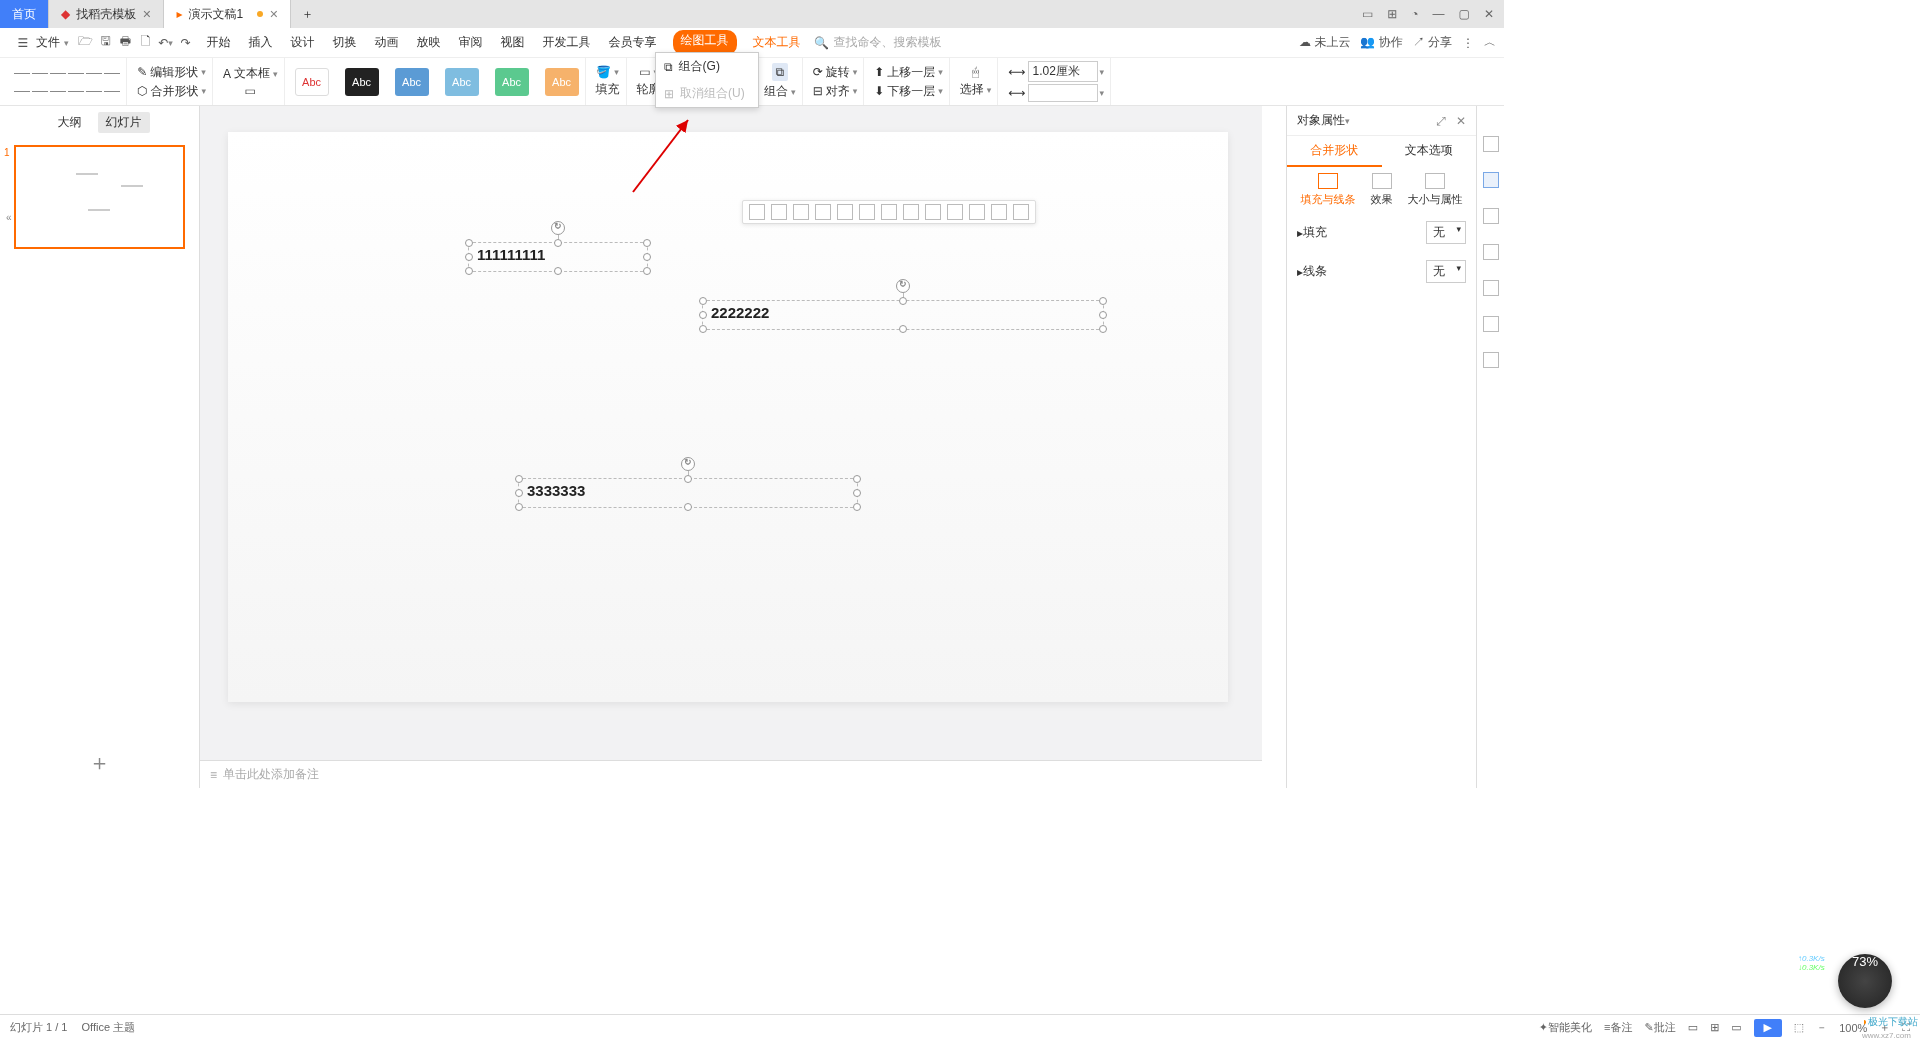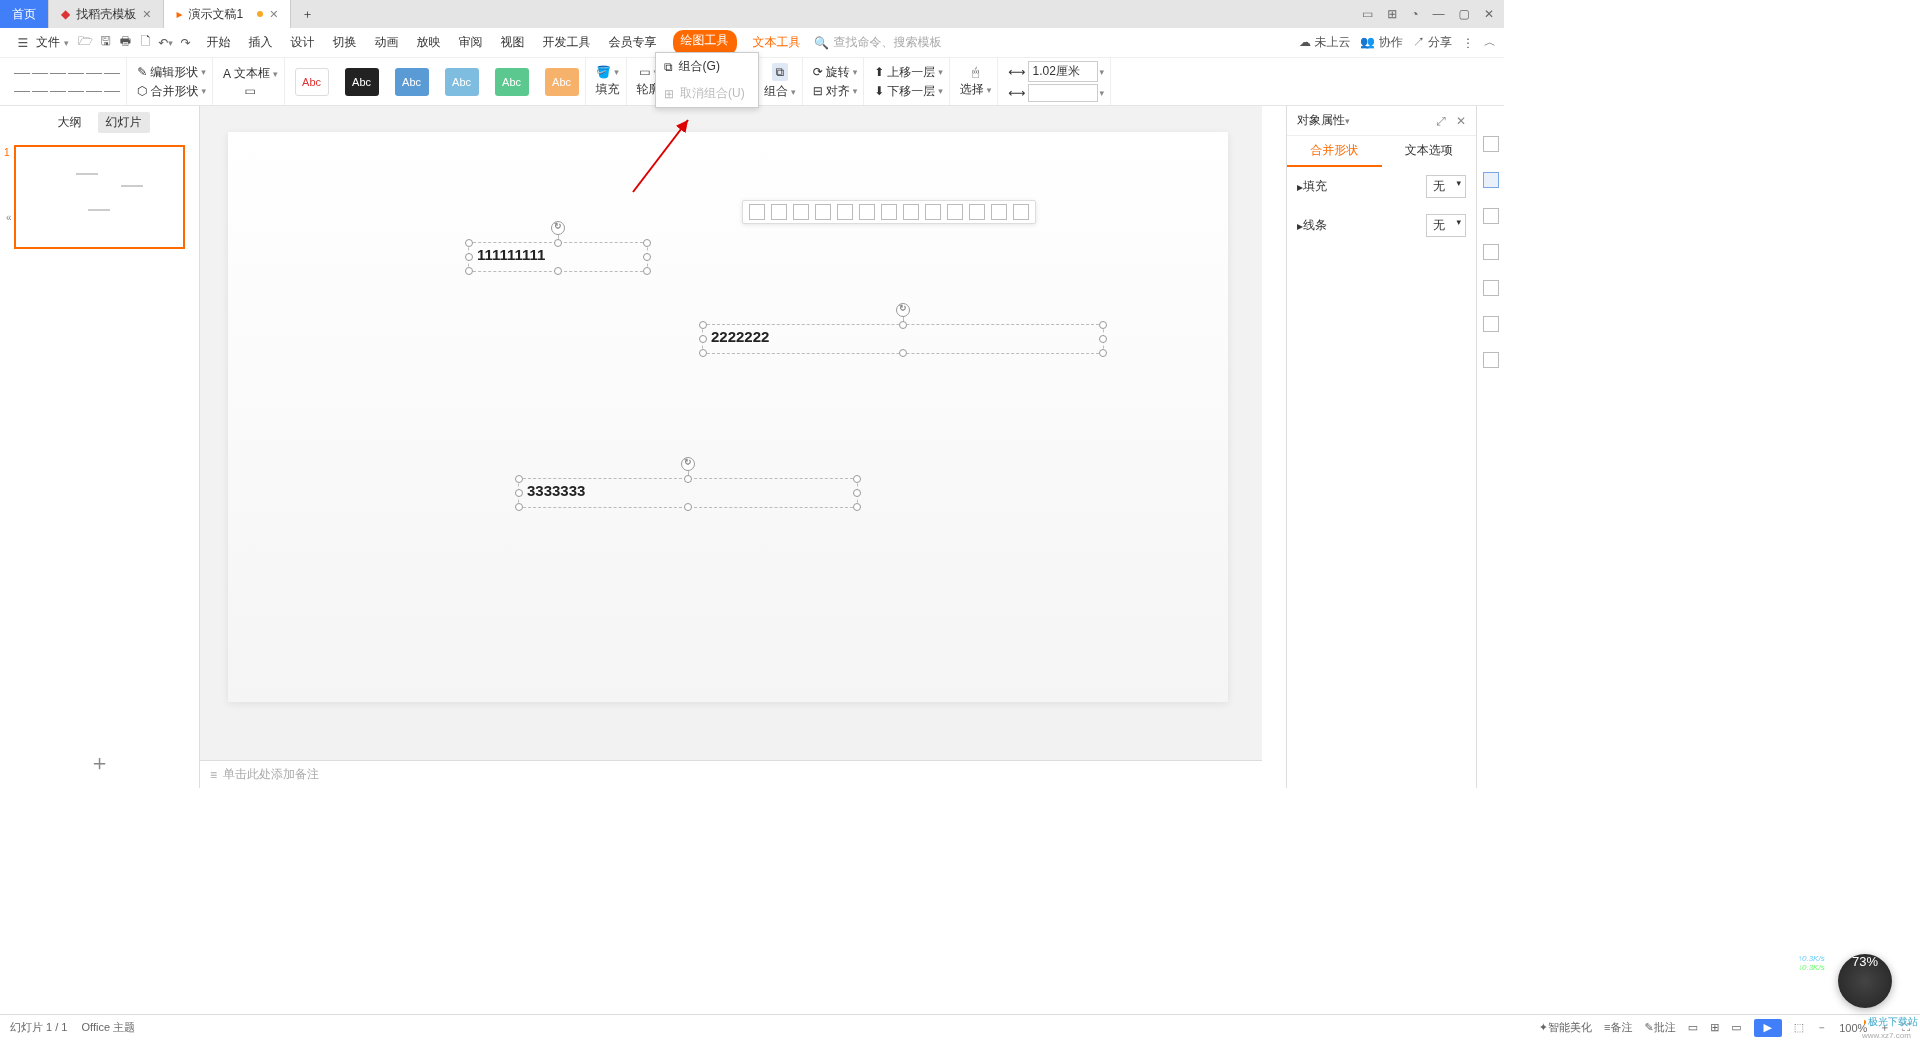--- a/index.html
+++ b/index.html
@@ -312,21 +312,21 @@
           <span></span>
           <span></span>
           <span></span>
           <span></span>
           <span></span>
           <span></span>
           <span></span>
           <span></span>
       </div>
 
-      <div class="selbox" style="left:474px;top:192px;width:402px;height:30px">
+      <div class="selbox" style="left:474px;top:168px;width:402px;height:30px">
         <div class="rot"></div>
           <div class="rot-l"></div>
         <div class="h tl"></div>
           <div class="h tc"></div>
           <div class="h tr"></div>
           <div class="h ml"></div>
           <div class="h mr"></div>
           <div class="h bl"></div>
           <div class="h bc"></div>
           <div class="h br"></div>
@@ -364,20 +364,34 @@
         <span>对象属性</span>
         <span class="arr">▾</span>
         <div class="x">
           <span>⤢</span>
           <span>✕</span>
         </div>
       </div>
     <div class="rp-tabs">
       <span class="on">合并形状</span>
       <span>文本选项</span>
+    </div>
+    <div class="rp-sub">
+      <div class="on">
+          <span class="ic"></span>
+          <span>填充与线条</span>
+        </div>
+      <div>
+          <span class="ic" style="border-color:#bbb"></span>
+          <span>效果</span>
+        </div>
+      <div>
+          <span class="ic" style="border-color:#bbb"></span>
+          <span>大小与属性</span>
+        </div>
     </div>
     <div class="rp-row">▸ <span>填充</span><div class="sel">无</div></div>
     <div class="rp-row">▸ <span>线条</span><div class="sel">无</div></div>
   </div>
 
   <div class="rside">
     <span></span>
     <span class="act"></span>
     <span></span>
     <span></span>

